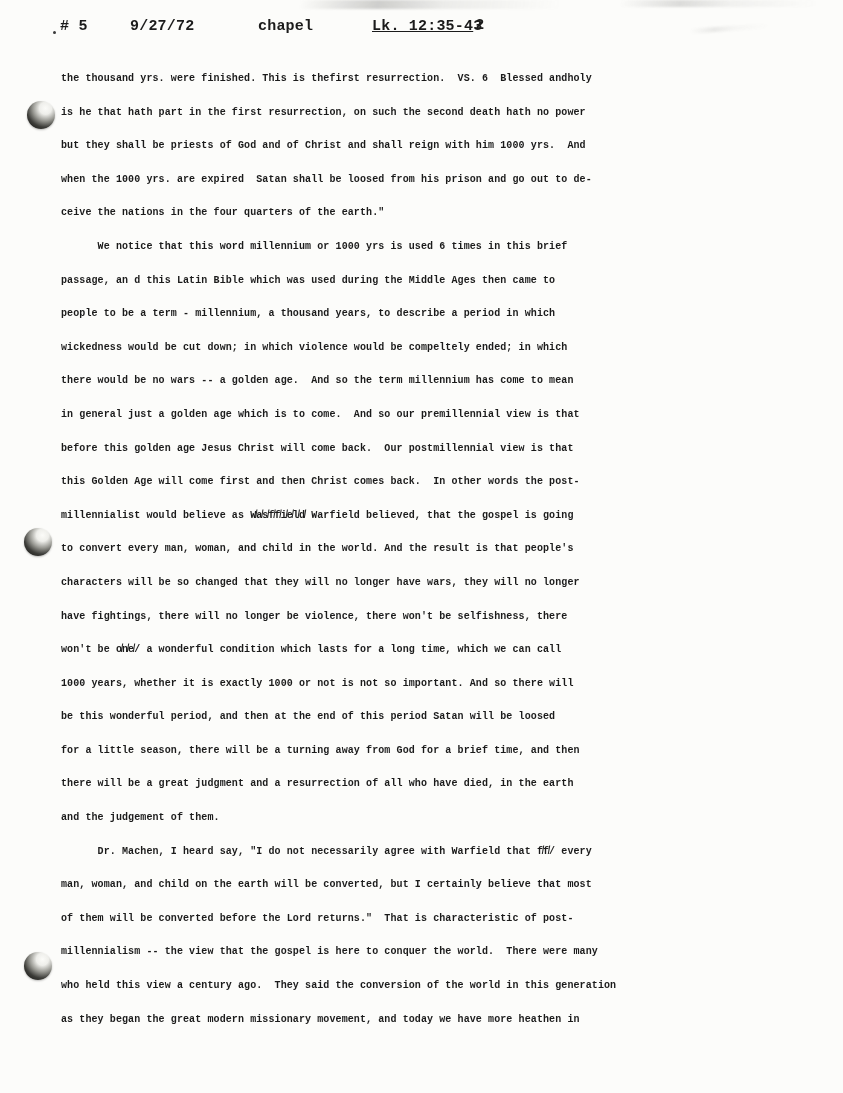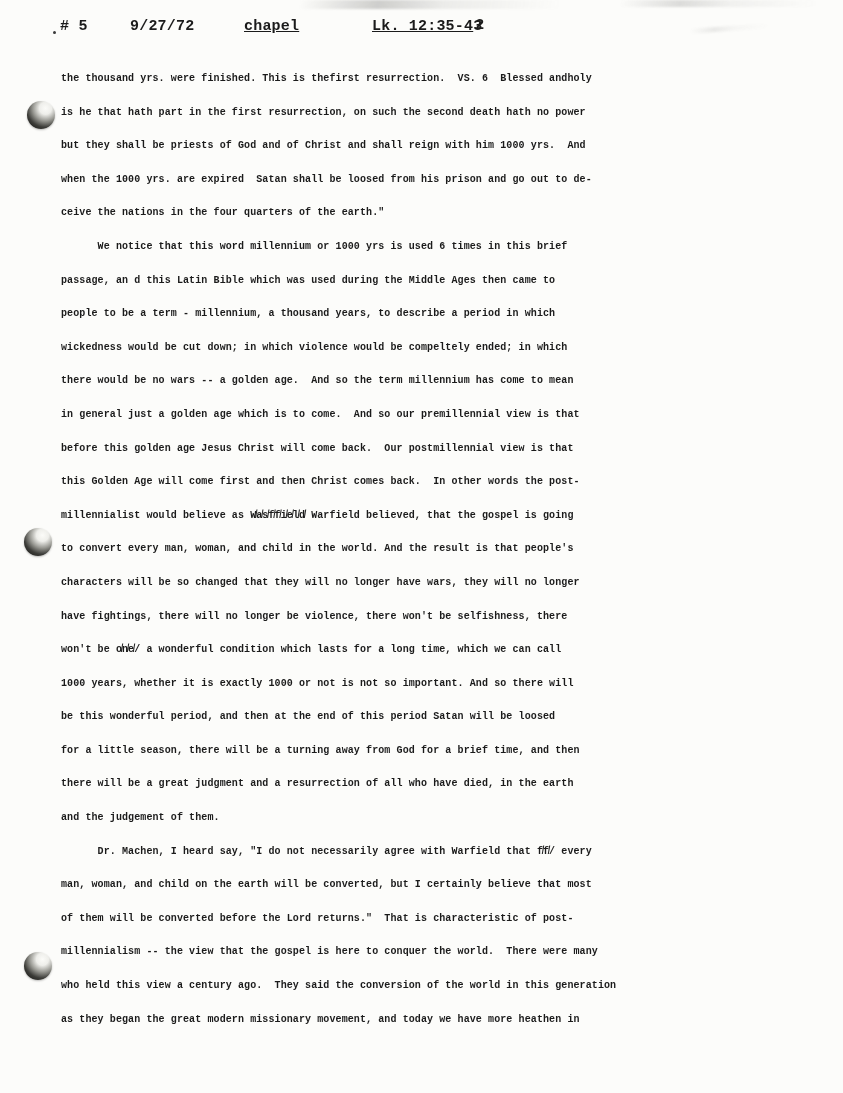--- a/index.html
+++ b/index.html
@@ -53,21 +53,21 @@
     width: 100%;
     height: 22px;
     font-size: 15px;
     font-weight: bold;
     letter-spacing: 0.2px;
     white-space: pre;
   }
   .header .h-item { position: absolute; top: 0; }
   .h-num  { left: 60px; }
   .h-date { left: 130px; }
-  .h-loc  { left: 244px; text-decoration: underline; }
+  .h-loc  { left: 258px; }
   .h-ref  { left: 372px; text-decoration: underline; }
   .digit-stack { position: relative; display: inline-block; }
   .digit-over {
     position: absolute;
     left: 2px;
     top: -1px;
   }
 
   .body-text {
     position: absolute;

